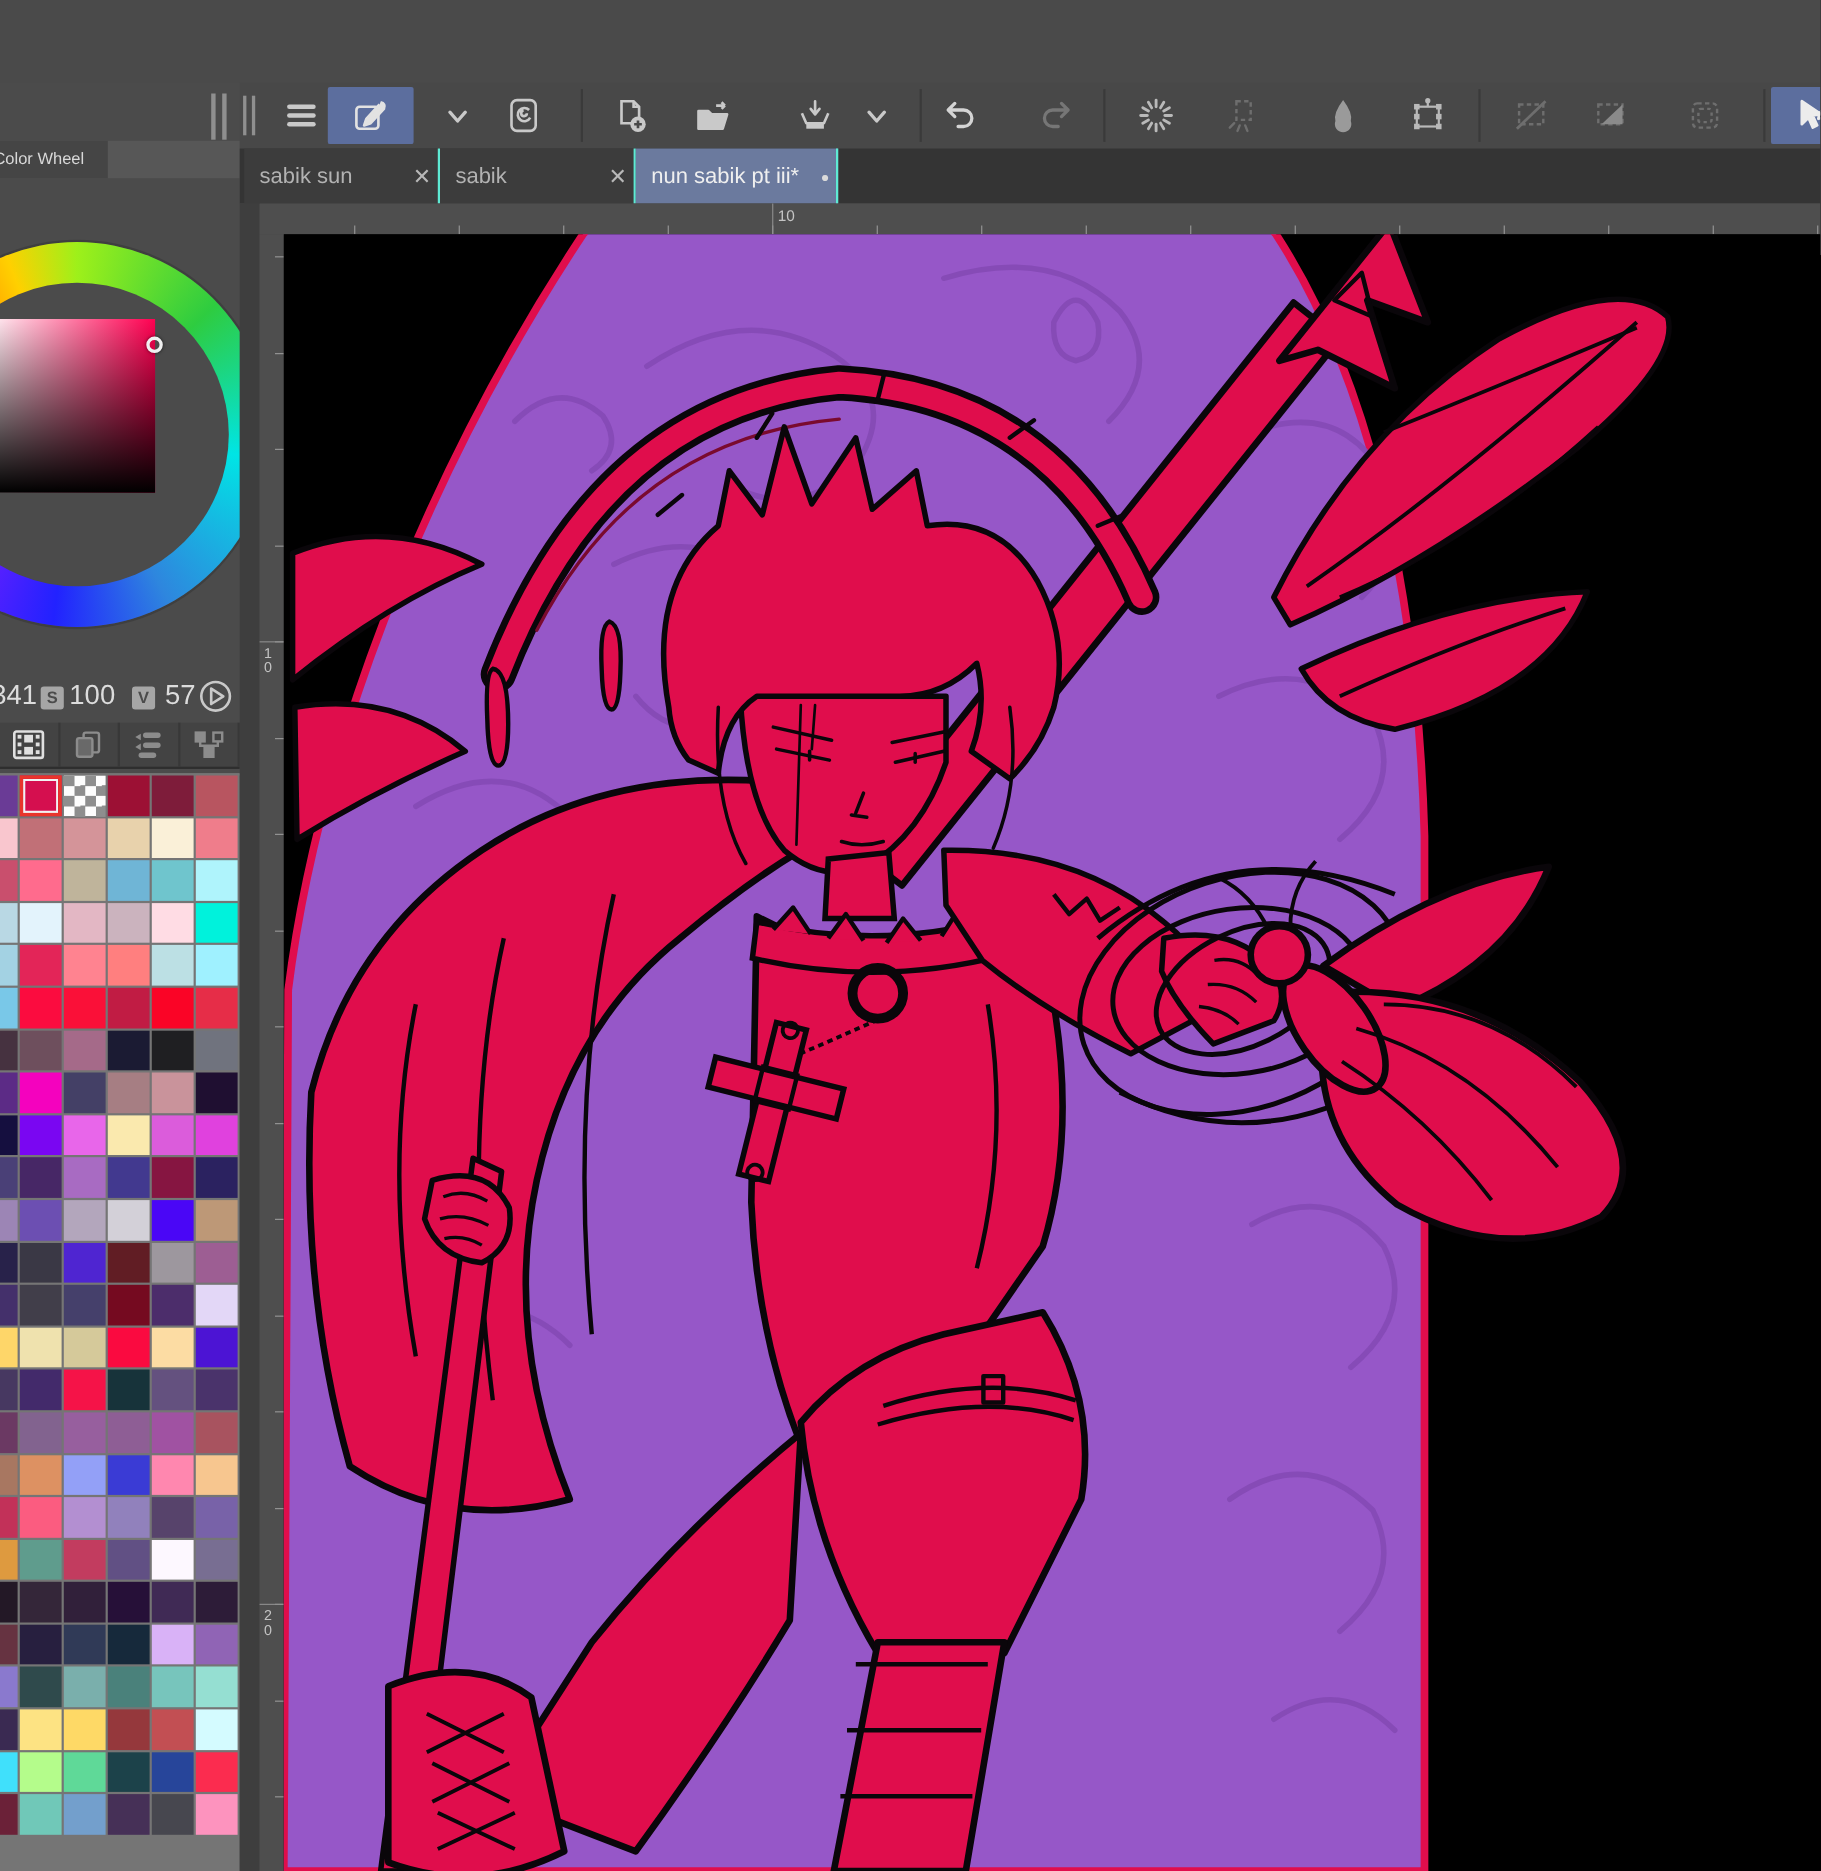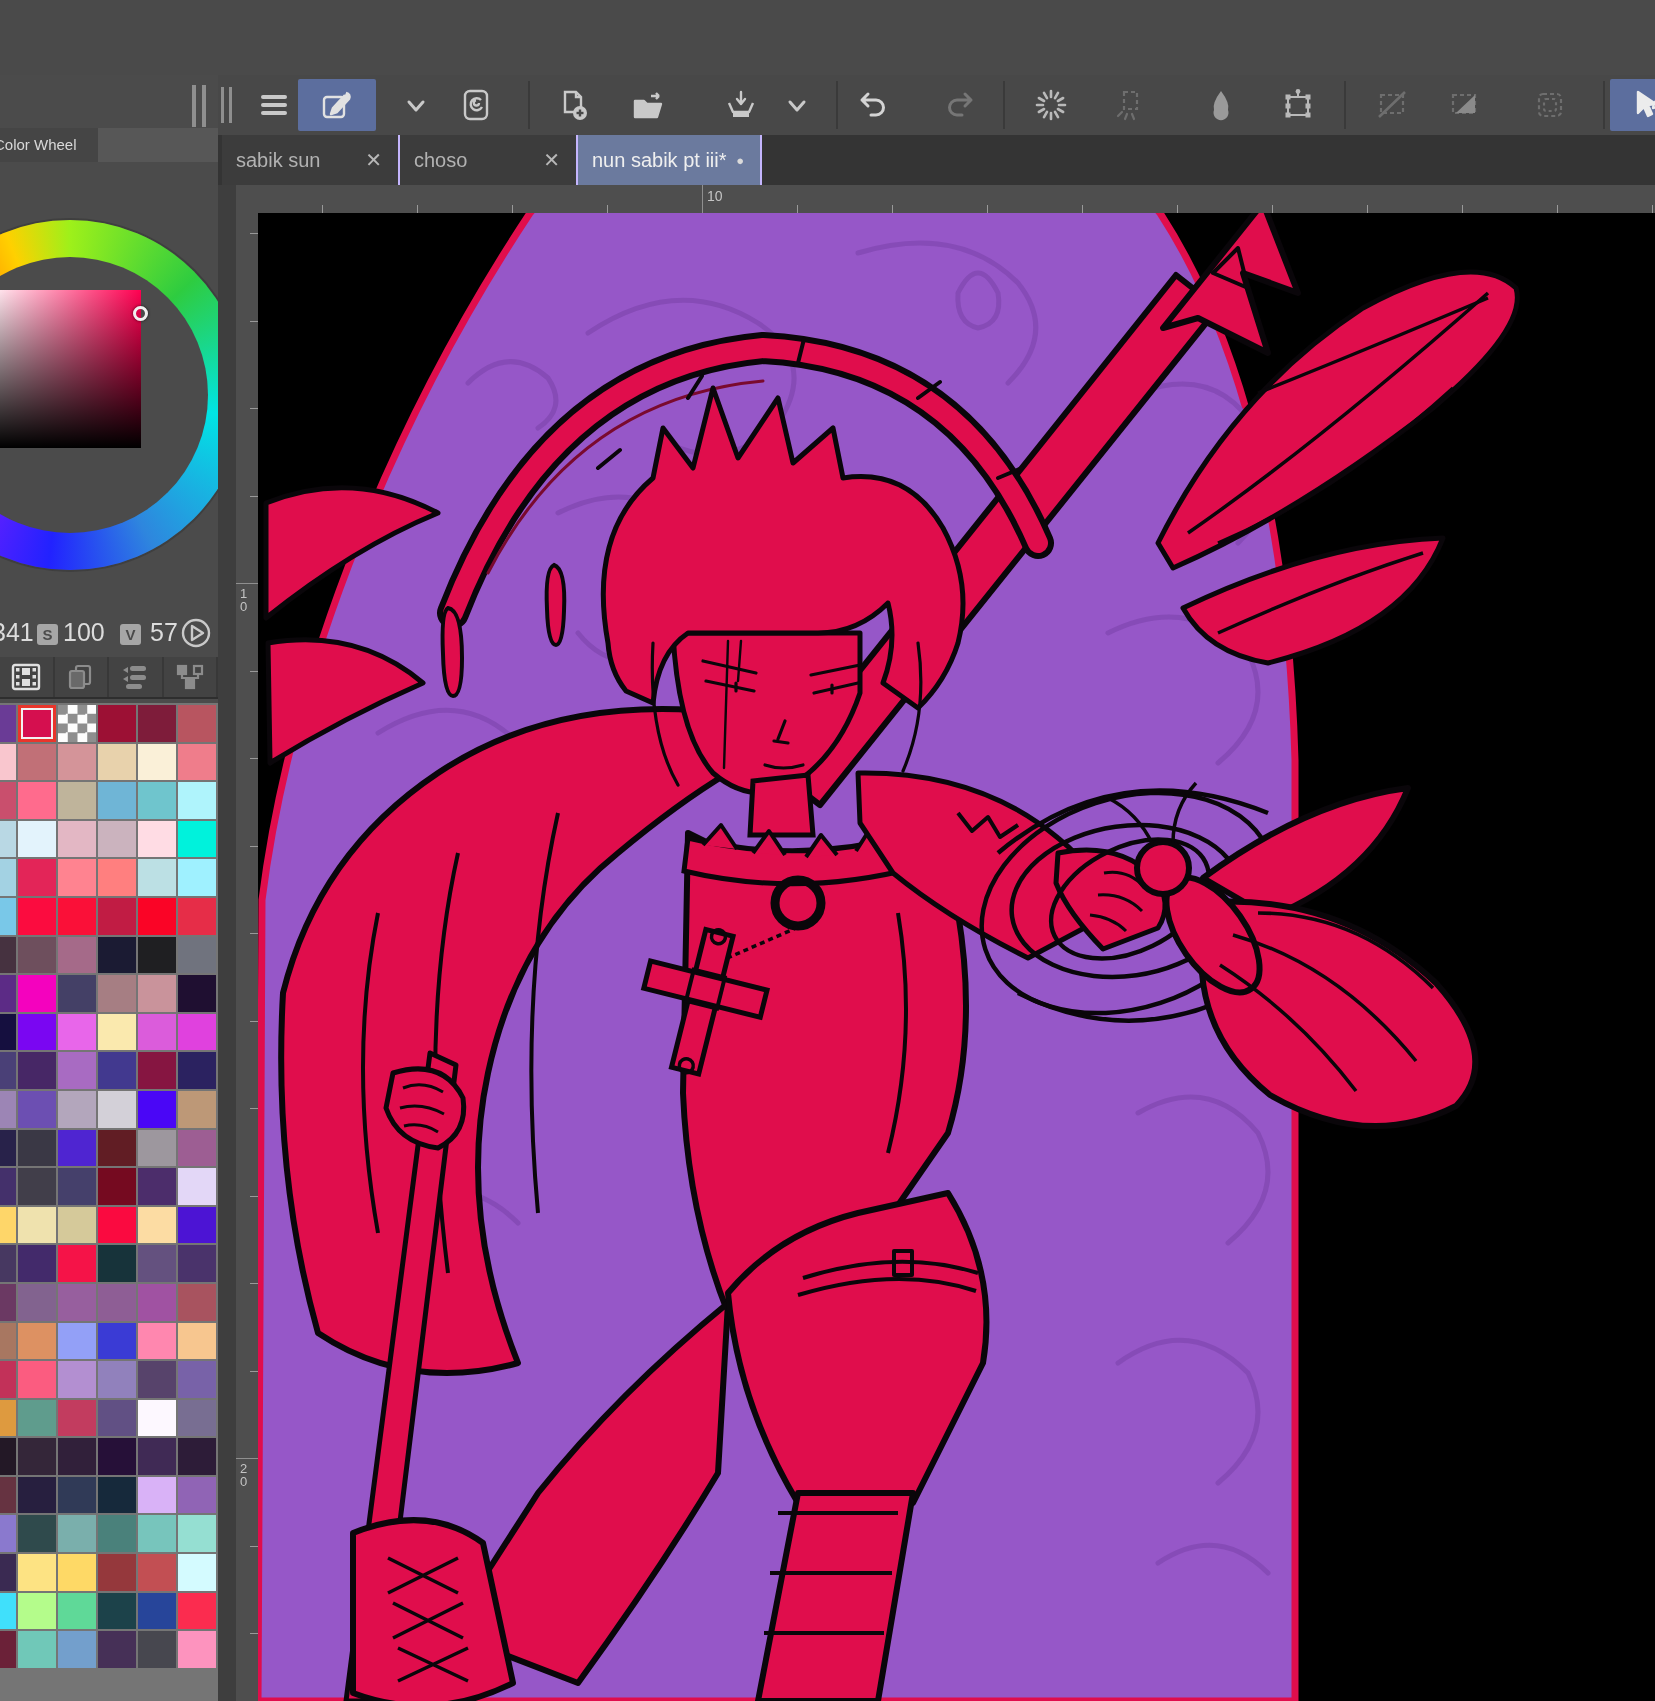--- a/index.html
+++ b/index.html
@@ -58,22 +58,22 @@
   .tb-grip{position:absolute;left:3px;top:12px;width:11px;height:36px;
            border-left:3px solid #8F8F8F;border-right:3px solid #8F8F8F;}
   .tb-icon{position:absolute;top:9px;width:46px;height:42px;display:flex;align-items:center;justify-content:center;}
   .tb-active{position:absolute;top:4px;height:52px;background:#5C6E9E;border-radius:2px;
              display:flex;align-items:center;justify-content:center;}
   .tb-sep{position:absolute;top:6px;width:2px;height:48px;background:#3A3A3A;}
 
   
   .tabbar{position:absolute;left:218px;top:135px;width:1437px;height:50px;background:#343434;
           display:flex;padding-left:4px;font-size:20px;}
-  .doc-tab{width:178px;height:50px;display:flex;align-items:center;padding:0 16px 0 14px;
-           background:#3C3C3C;color:#B2B2B2;border-right:2px solid #c4b5fd;}
+  .doc-tab{width:178px;height:50px;display:flex;align-items:center;padding:0 6px 0 14px;
+           background:#3C3C3C;color:#B2B2B2;border-right:2px solid #5eead4;}
   .doc-tab .lbl{flex:1;white-space:nowrap;overflow:hidden;}
   .doc-tab .close{font-size:20px;color:#B8B8B8;padding-left:6px;}
   .doc-tab.active{background:#6B7A9E;color:#EFEFEF;width:184px;}
   .doc-tab.active .dot{font-size:13px;color:#DADADA;padding-left:8px;}
 
   
   .gutter{position:absolute;left:218px;top:185px;width:18px;height:1516px;background:#3E3E3E;}
   .hruler{position:absolute;left:236px;top:185px;width:1419px;height:28px;background:#4E4E4E;}
   .vruler{position:absolute;left:236px;top:213px;width:22px;height:1488px;background:#4E4E4E;}
   .htick{position:absolute;bottom:0;width:1px;height:8px;background:#999;}
@@ -484,21 +484,21 @@
         <div class="swatch" style="background: rgb(253, 147, 190);"></div>
       </div>
   </div>
 
   <div class="tabbar">
     <div class="doc-tab">
       <span class="lbl">sabik sun</span>
       <span class="close">✕</span>
     </div>
     <div class="doc-tab">
-      <span class="lbl">choso</span>
+      <span class="lbl">sabik</span>
       <span class="close">✕</span>
     </div>
     <div class="doc-tab active">
       <span class="lbl">nun sabik pt iii*</span>
       <span class="dot">●</span>
     </div>
   </div>
 
   <div class="gutter"></div>
   <div class="hruler" id="hruler">

